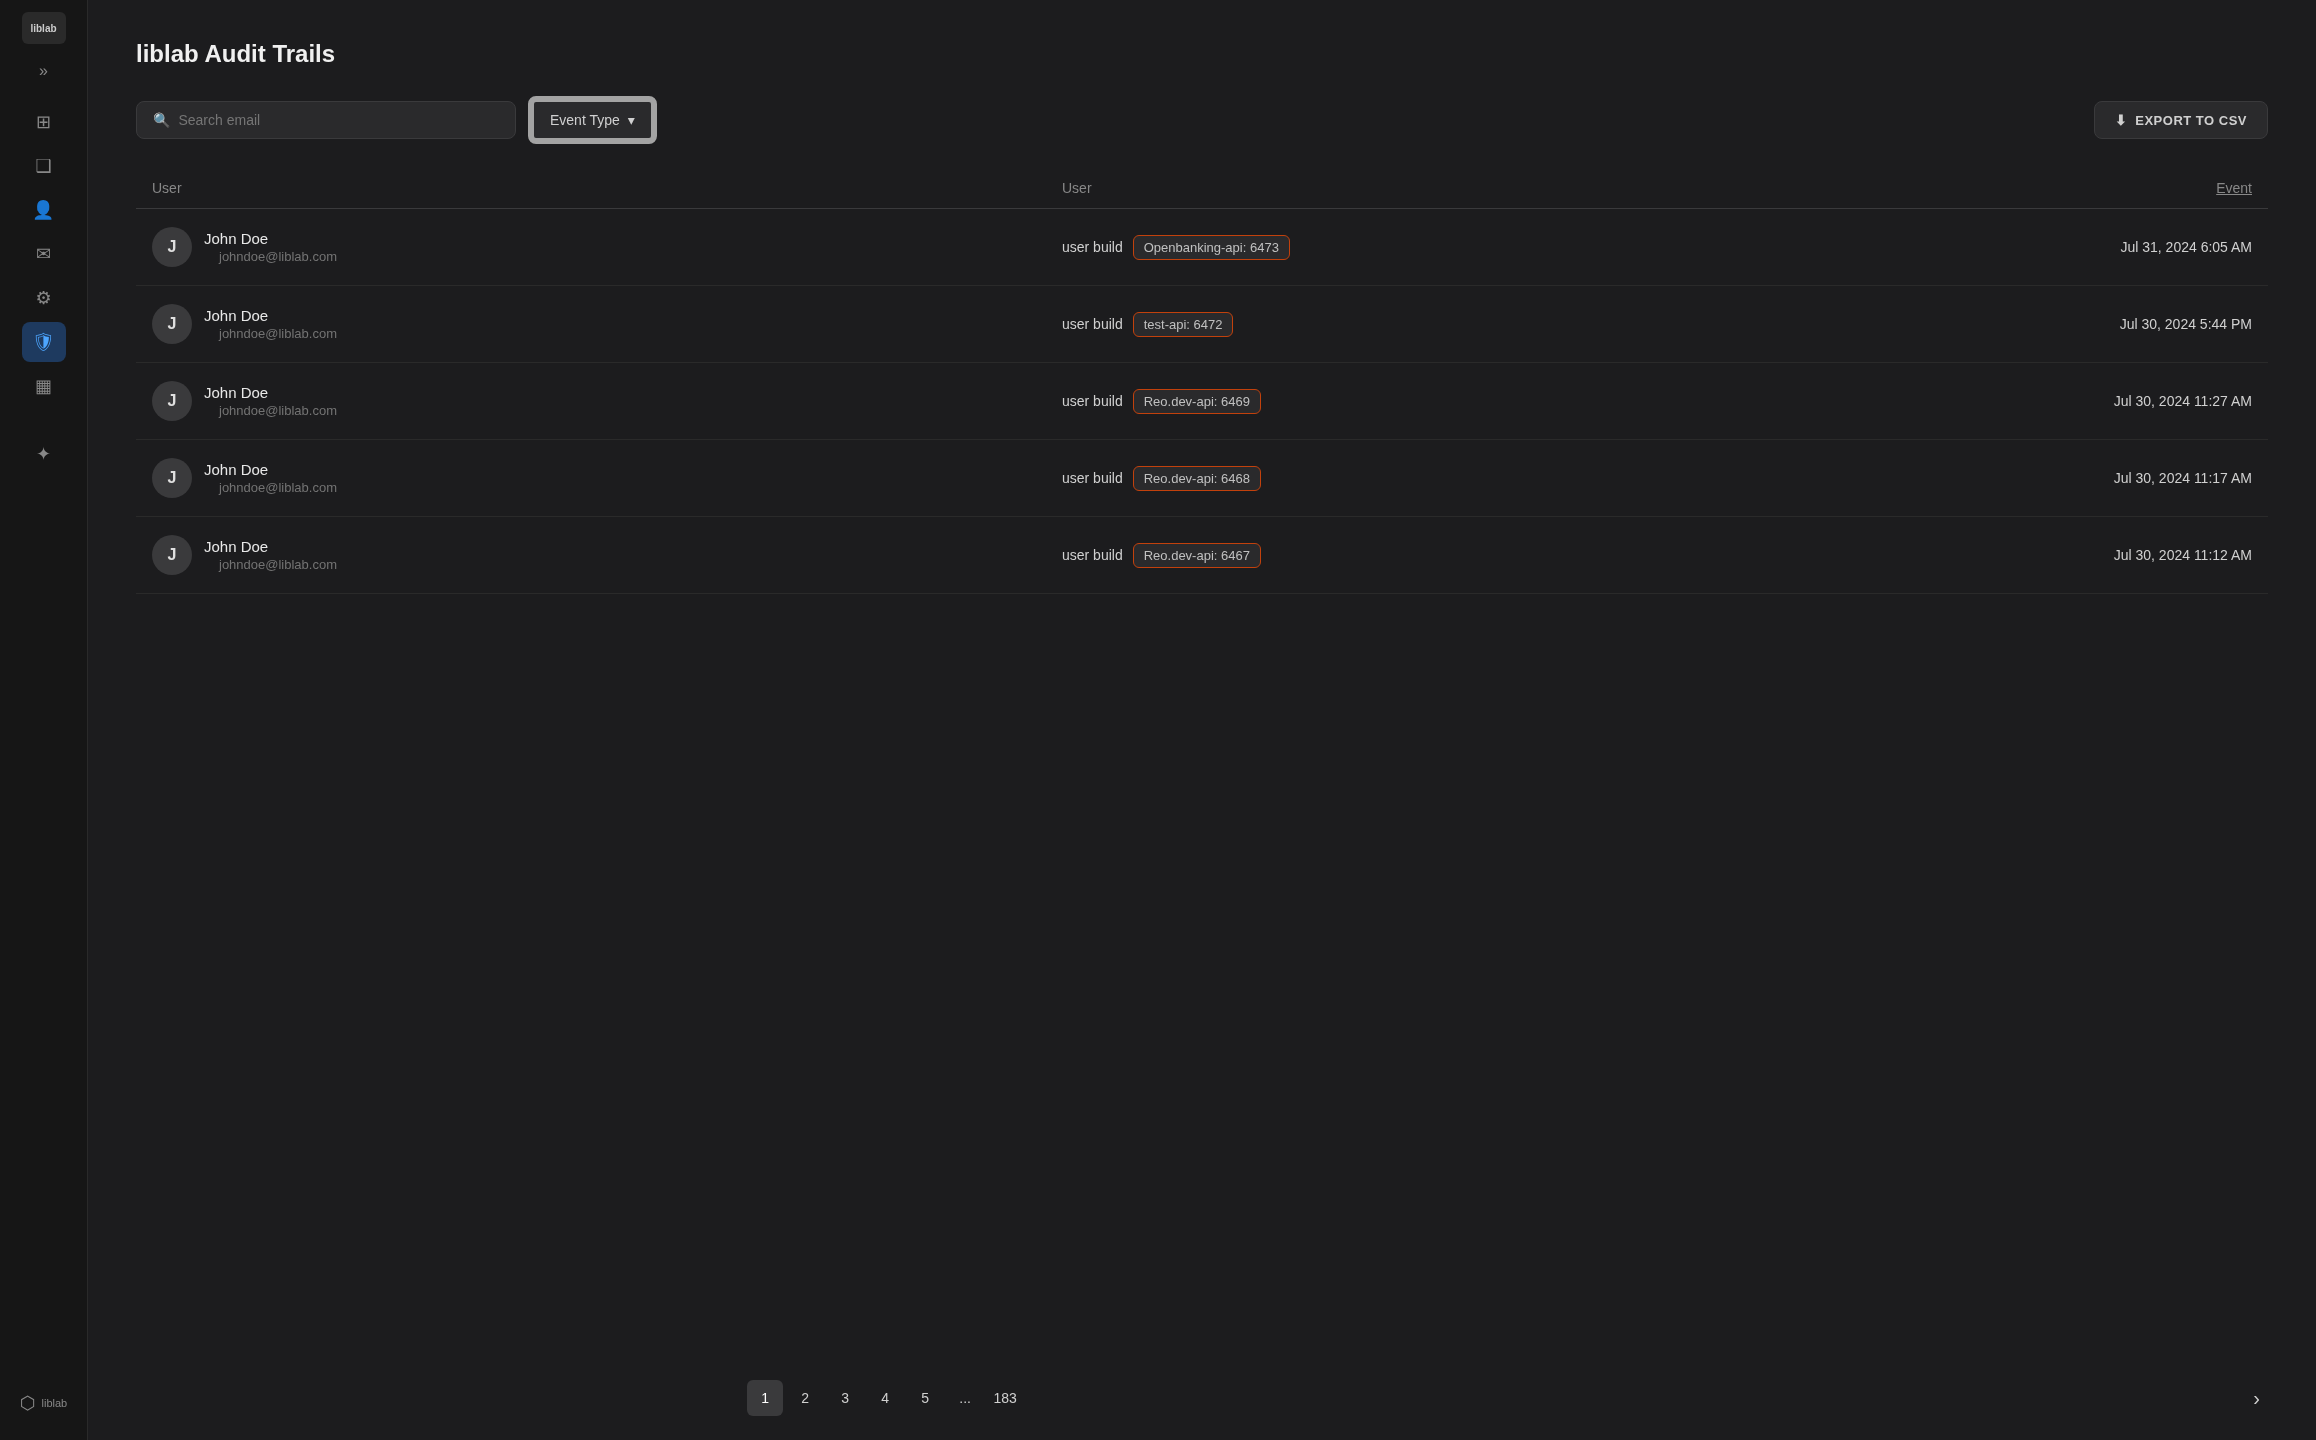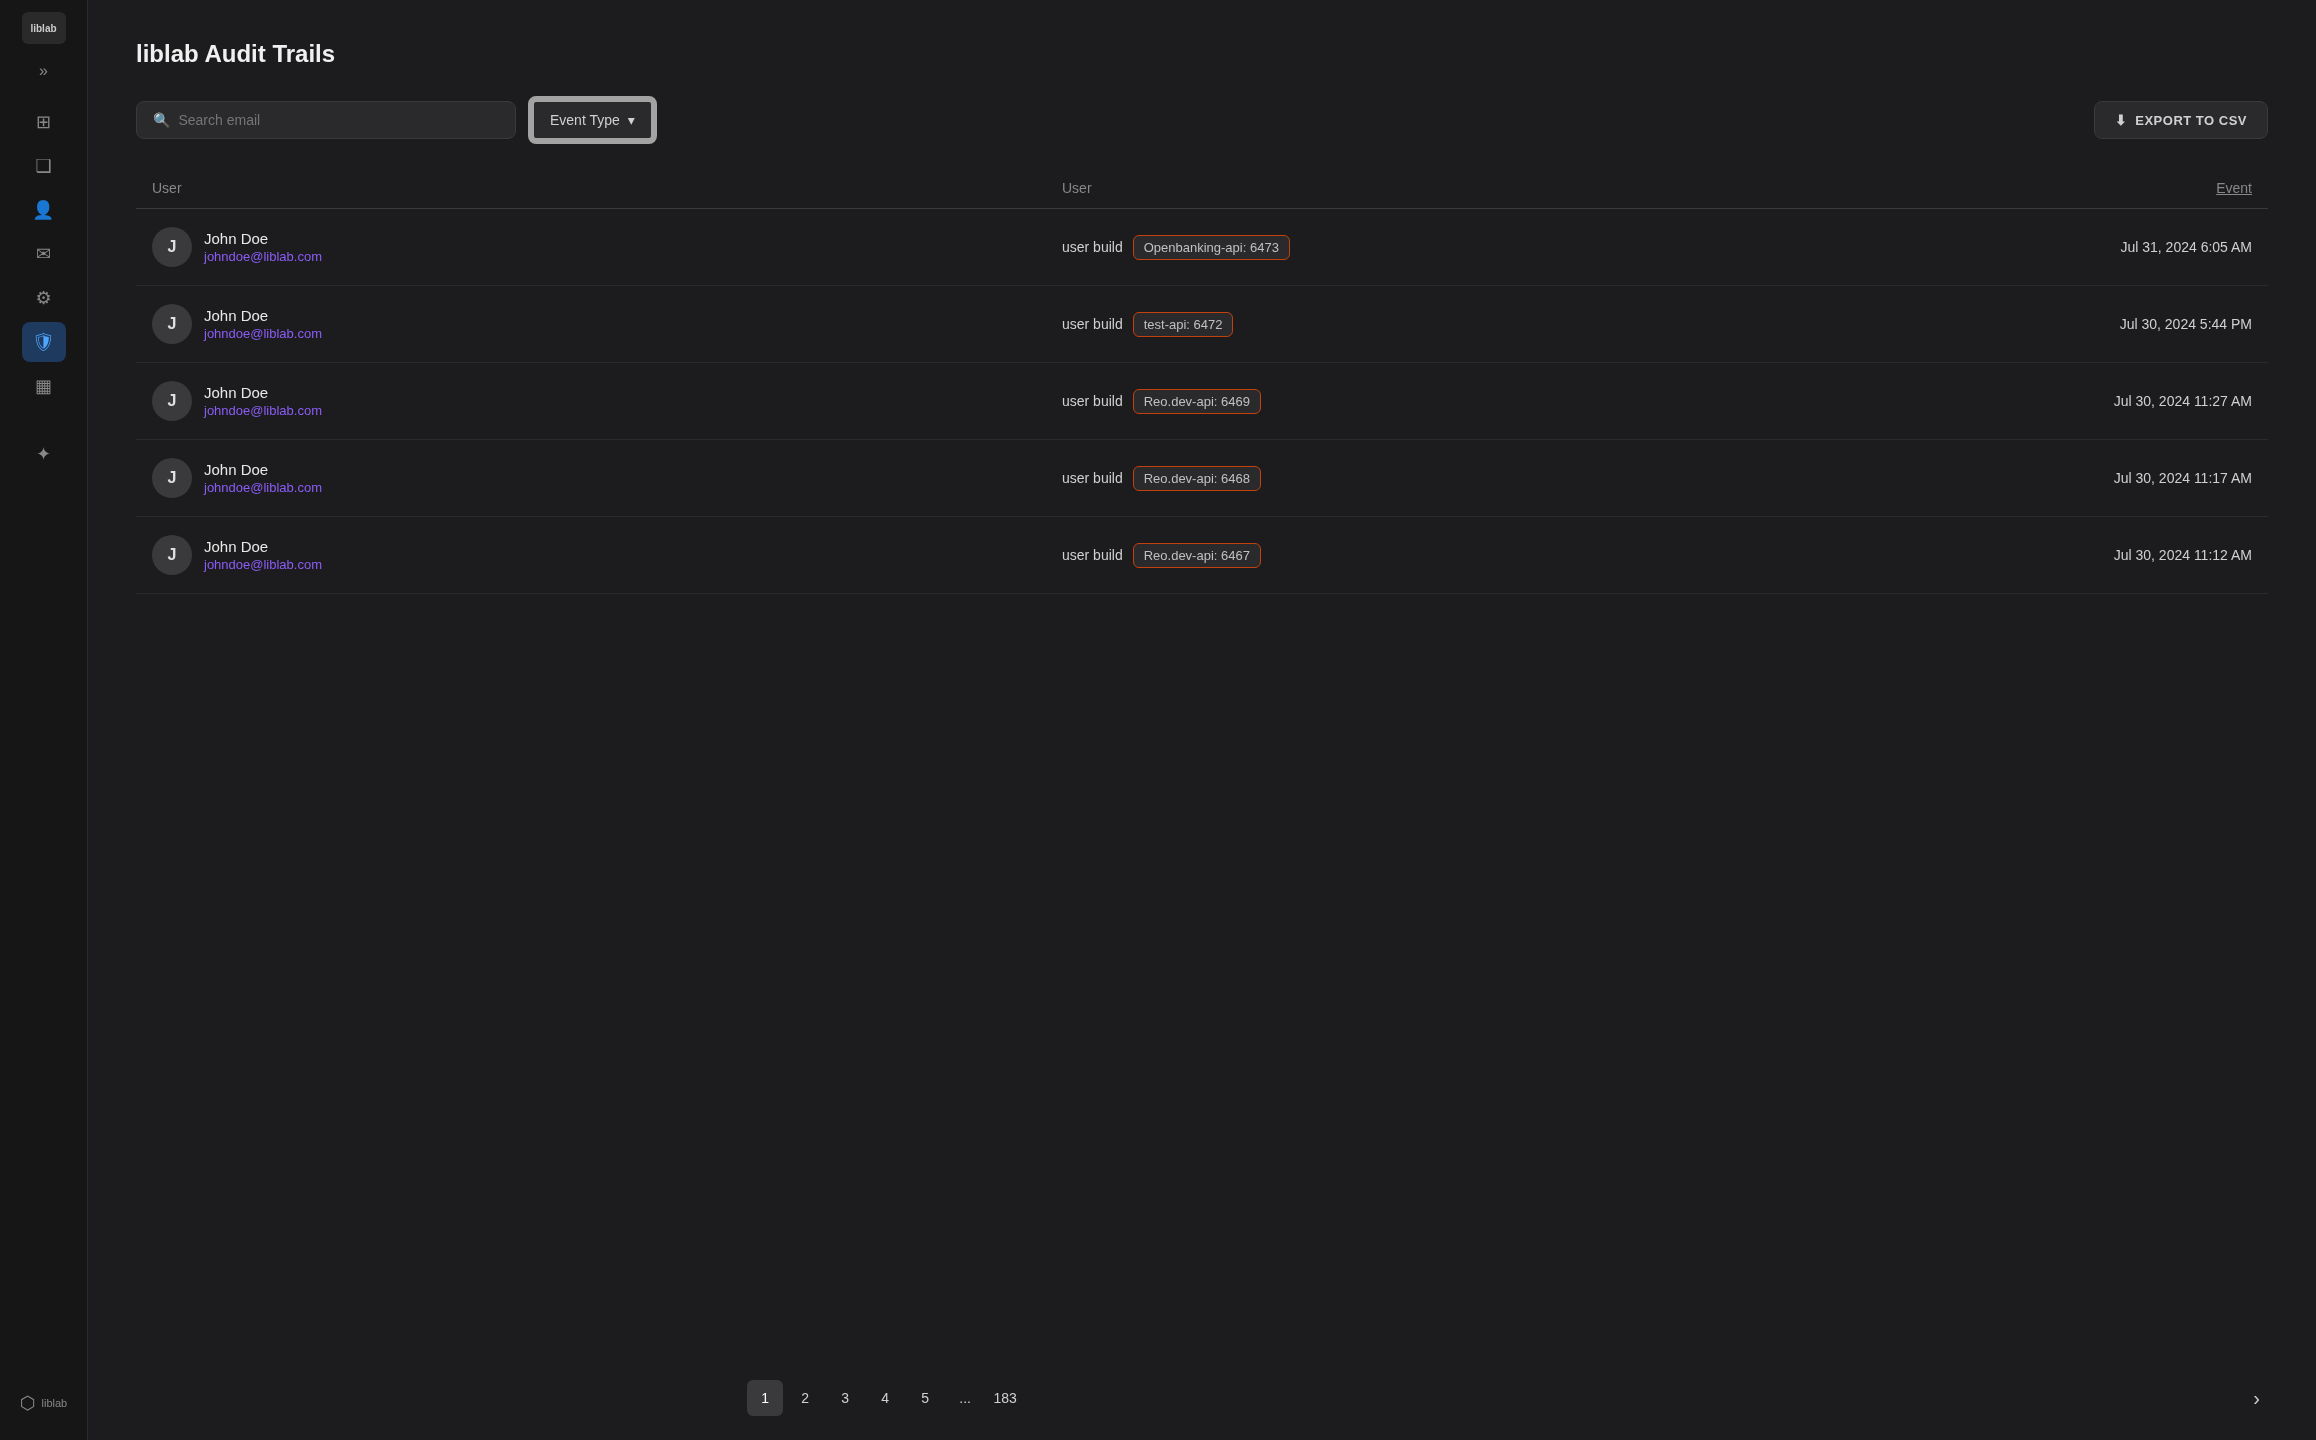--- a/index.html
+++ b/index.html
@@ -213,22 +213,23 @@
     }
 
     .user-info .user-name {
       font-size: 15px;
       font-weight: 500;
       color: #e8e8e8;
     }
 
     .user-info .user-email {
       font-size: 13px;
-      color: #8b5cf6;
+      color: #737373;
       margin-top: 2px;
+      margin-left: 15px;
     }
 
     .event-cell {
       display: flex;
       align-items: center;
       gap: 10px;
       font-size: 14px;
       color: #d0d0d0;
     }
 

